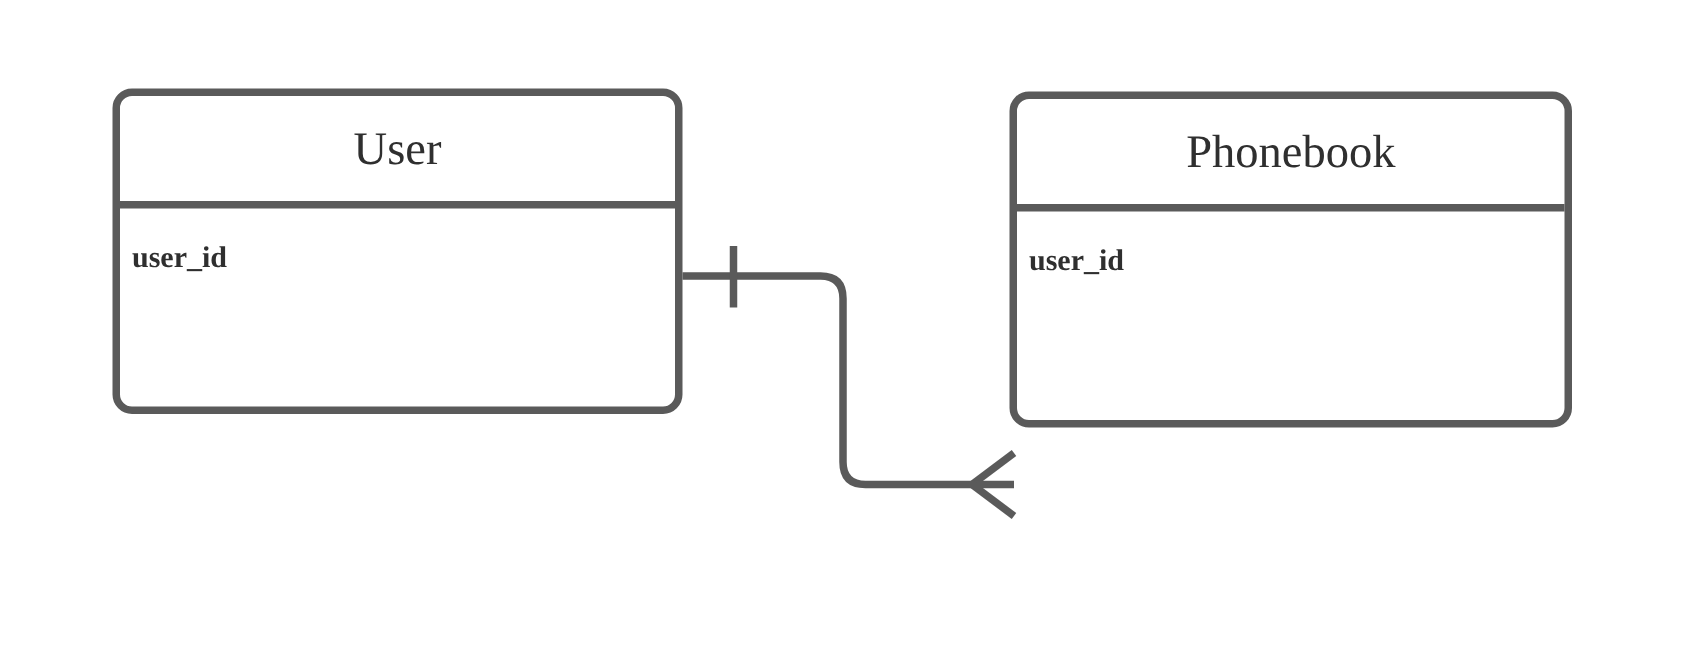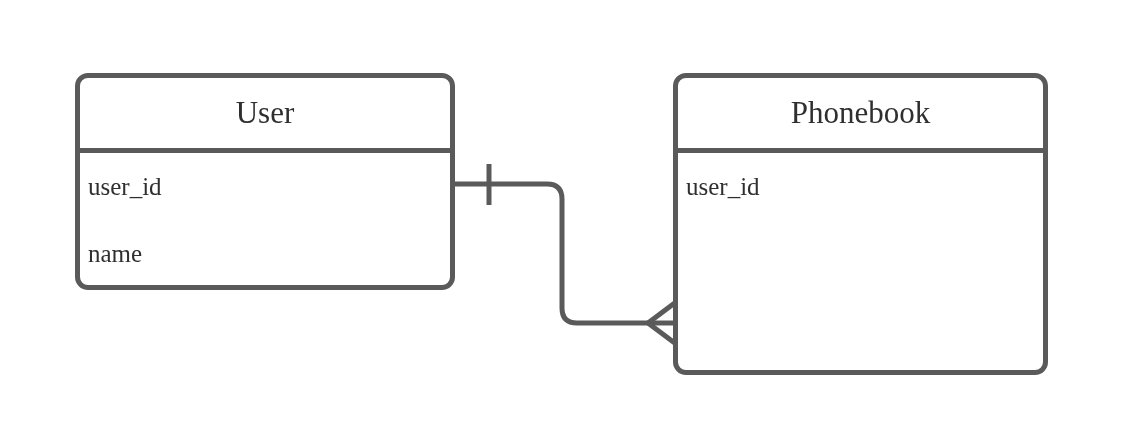--- a/index.html
+++ b/index.html
@@ -23,34 +23,35 @@
   .connector path,.connector line{
     stroke:var(--line);stroke-width:5;fill:none;
   }
   .entity{
     position:absolute;
     box-sizing:border-box;
     border:5px solid var(--line);
     border-radius:13px;
     background:var(--bg);
   }
-  .entity-user{left:75px;top:73px;width:380px;height:217px;}
-  .entity-phonebook{left:673px;top:73px;width:375px;height:302px;}
+  .entity-user{left:75px;top:59px;width:380px;height:217px;}
+  .entity-phonebook{left:673px;top:61px;width:375px;height:224px;}
   .entity-title{
     height:70px;
     border-bottom:5px solid var(--line);
     display:flex;align-items:center;justify-content:center;
     font-size:31px;
   }
   .entity-fields{display:flex;flex-direction:column;}
   .field-row{
     height:67px;
     display:flex;align-items:center;
     padding-left:8px;
-    font-size:25px;
+    font-size:20px;
+    font-weight:bold;
   }
 </style>
 </head>
 <body>
 
 <div class="canvas">
 
   <svg class="connector" viewBox="0 0 1125 433" xmlns="http://www.w3.org/2000/svg" aria-hidden="true">
 
     <path d="M455 184 H547 Q562 184 562 199 V308 Q562 323 577 323 H650"></path>
@@ -61,21 +62,20 @@
       <line x1="648" y1="323" x2="676" y2="302"></line>
       <line x1="648" y1="323" x2="676" y2="323"></line>
       <line x1="648" y1="323" x2="676" y2="344"></line>
     </g>
   </svg>
 
   <div class="entity entity-user">
     <div class="entity-title">User</div>
     <div class="entity-fields">
       <div class="field-row">user_id</div>
-      <div class="field-row">name</div>
     </div>
   </div>
 
   <div class="entity entity-phonebook">
     <div class="entity-title">Phonebook</div>
     <div class="entity-fields">
       <div class="field-row">user_id</div>
     </div>
   </div>
 

